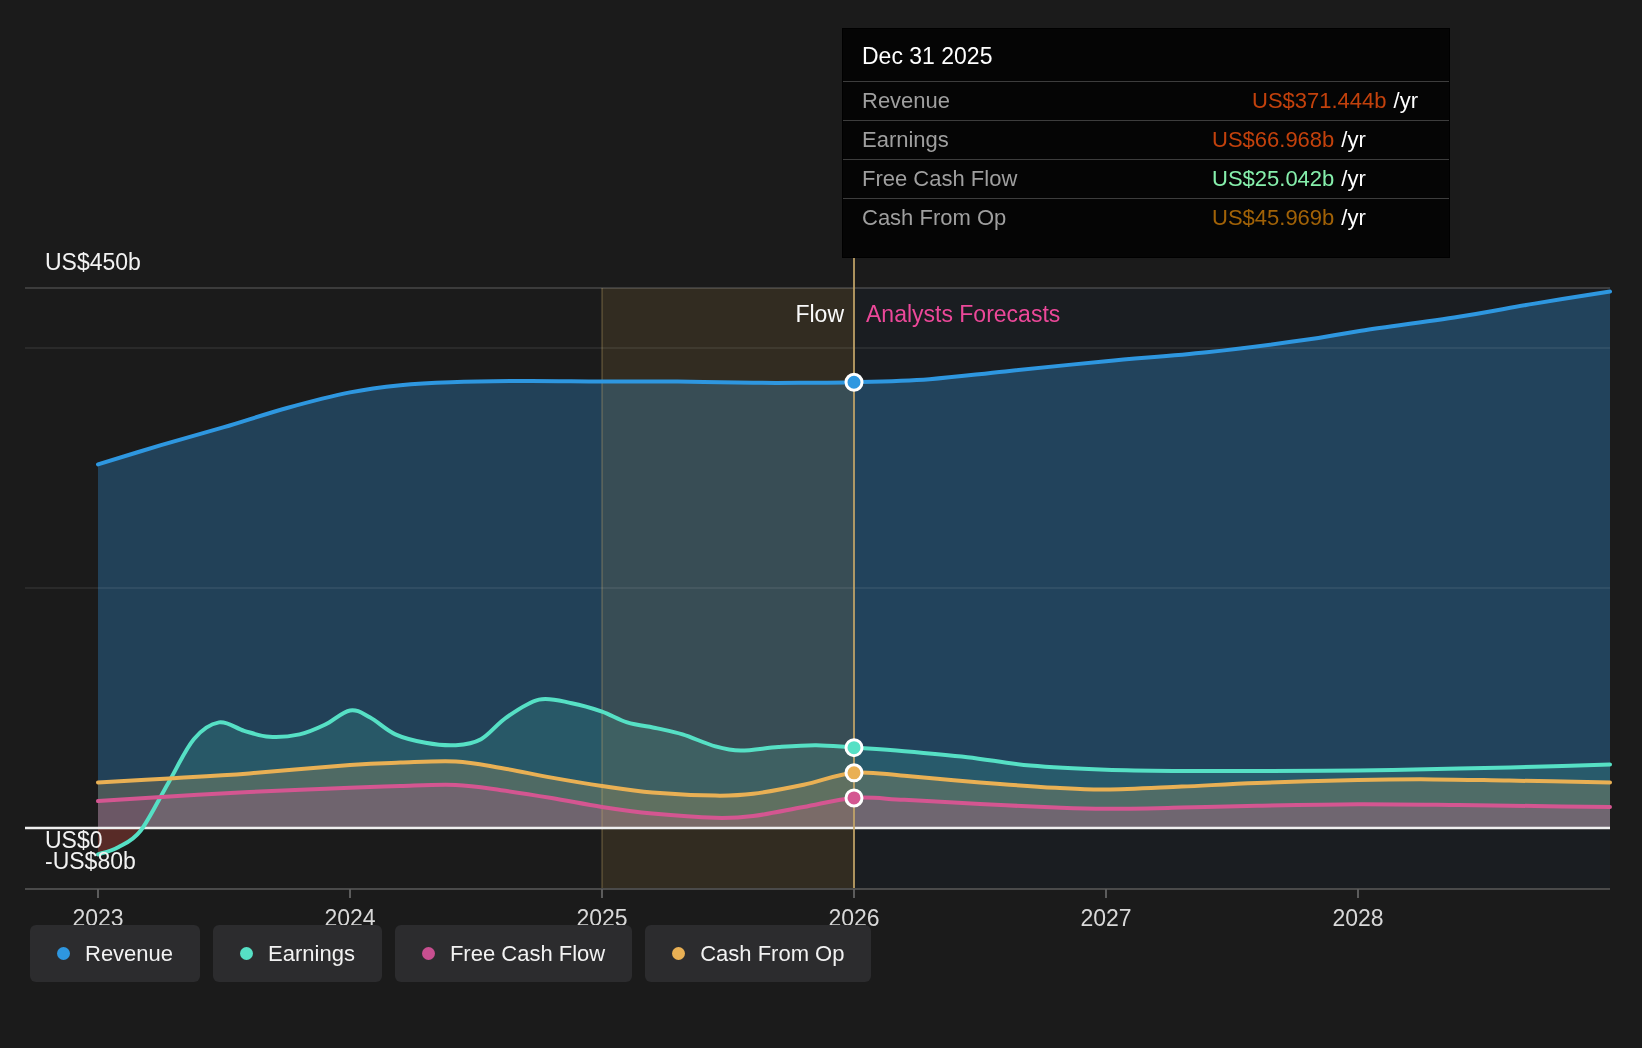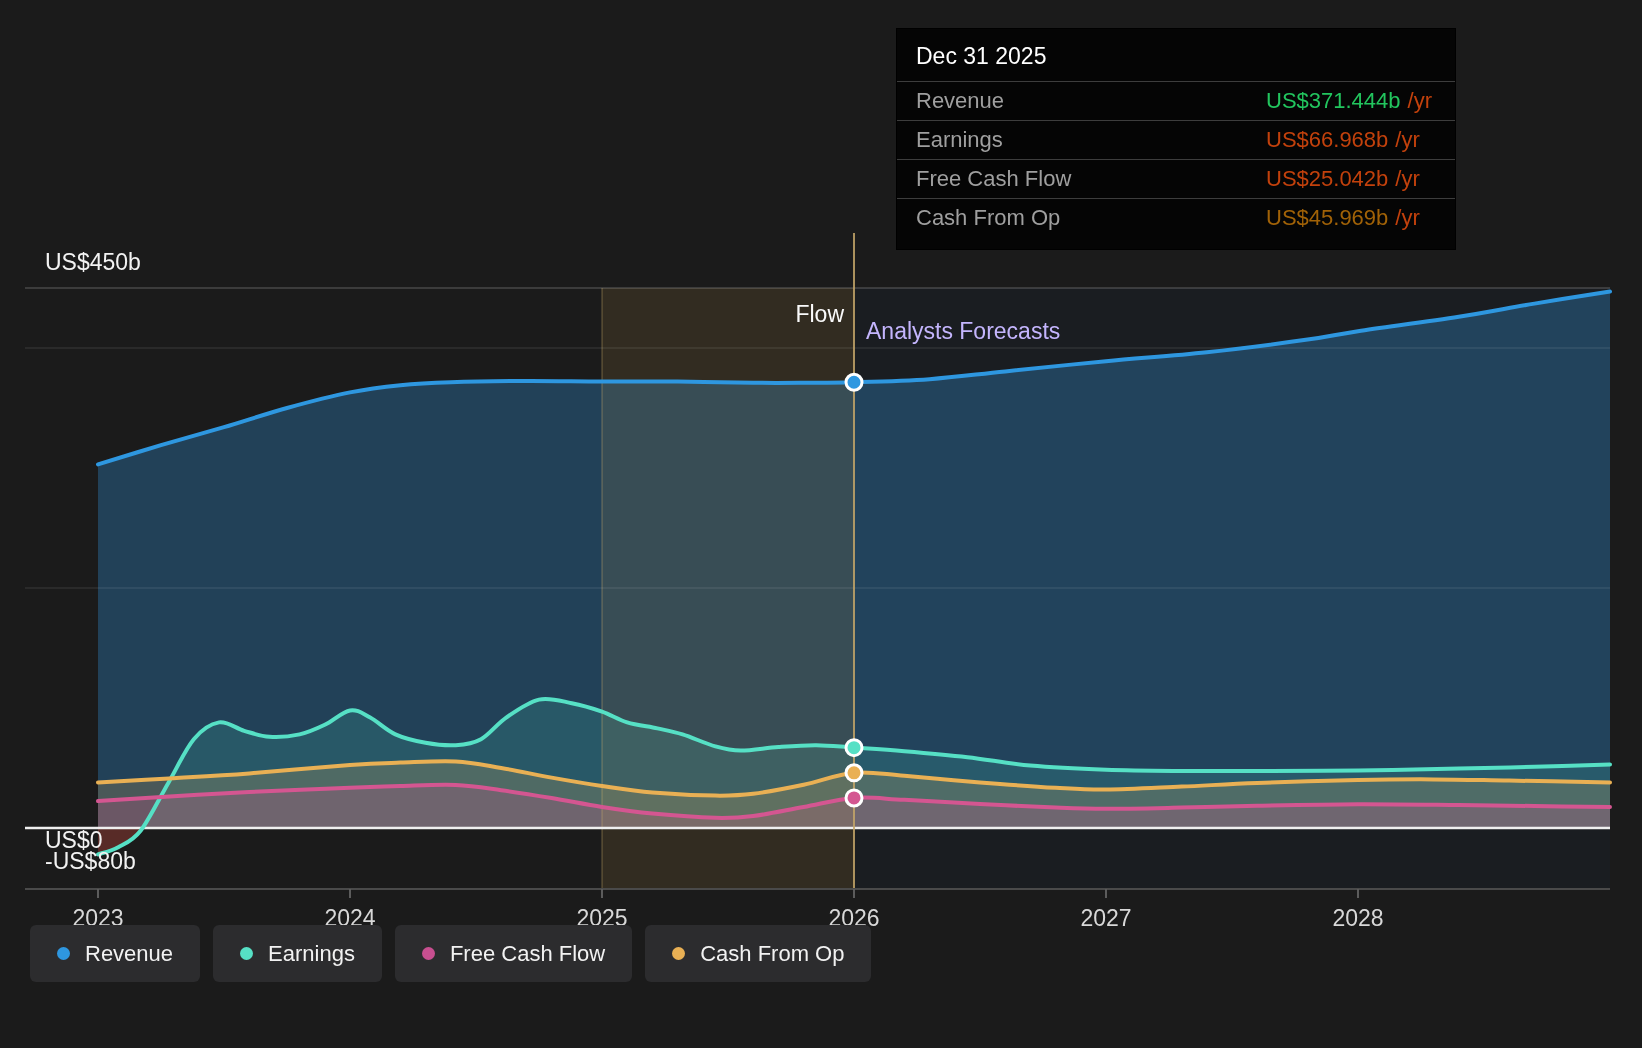--- a/index.html
+++ b/index.html
@@ -12,33 +12,33 @@
   #chart-svg{position:absolute;left:0;top:0;}
 
   
   .y-label{position:absolute;left:45px;color:#f2f2f2;font-size:23px;line-height:24px;}
   .y-label.v450{top:250px;}
   .y-label.v0{top:828px;}
   .y-label.vneg50{top:849px;}
 
   
   .past-label{position:absolute;top:301px;right:798px;color:#fafafa;font-size:23px;}
-  .forecast-label{position:absolute;top:318px;left:866px;color:#c4b5fd;font-size:23px;}
+  .forecast-label{position:absolute;top:301px;left:866px;color:#ec4899;font-size:23px;}
 
   
   .tooltip{
-    position:absolute;left:896px;top:28px;width:560px;
-    background:#050505;z-index:6;padding-bottom:12px;
+    position:absolute;left:842px;top:28px;width:608px;
+    background:#050505;z-index:6;padding-bottom:20px;
     border:1px solid #000;box-sizing:border-box;
   }
   .tt-title{font-size:23px;color:#ffffff;padding:14px 19px 11px 19px;}
   .tt-row{display:flex;align-items:center;padding:6px 19px;border-top:1px solid #3d3d3d;font-size:22px;}
   .tt-label{width:350px;color:#9f9f9f;flex:none;}
   .tt-value{font-weight:400;}
-  .tt-suffix{color:#c2410c;margin-left:7px;text-align:right;}
+  .tt-suffix{color:#ffffff;margin-left:7px;text-align:right;}
 
   
   .legend{position:absolute;left:30px;top:925px;display:flex;gap:13px;}
   .chip{
     display:flex;align-items:center;background:#2c2c2e;border-radius:6px;
     height:57px;padding:0 27px;font-size:22px;color:#f2f2f2;
   }
   .chip .dot{width:13px;height:13px;border-radius:50%;margin-right:15px;flex:none;}
 </style>
 </head>
@@ -95,31 +95,31 @@
   <div class="y-label v0">US$0</div>
   <div class="y-label vneg50">-US$80b</div>
 
   <div class="past-label">Flow</div>
   <div class="forecast-label">Analysts Forecasts</div>
 
   <div class="tooltip">
     <div class="tt-title">Dec 31 2025</div>
     <div class="tt-row">
       <span class="tt-label">Revenue</span>
-      <span class="tt-value" style="color: #22c55e;">US$371.444b</span>
+      <span class="tt-value" style="color: #c2410c; margin-left: 40px;">US$371.444b</span>
       <span class="tt-suffix">/yr</span>
     </div>
     <div class="tt-row">
       <span class="tt-label">Earnings</span>
       <span class="tt-value" style="color: #c2410c;">US$66.968b</span>
       <span class="tt-suffix">/yr</span>
     </div>
     <div class="tt-row">
       <span class="tt-label">Free Cash Flow</span>
-      <span class="tt-value" style="color: #c2410c;">US$25.042b</span>
+      <span class="tt-value" style="color: #86efac;">US$25.042b</span>
       <span class="tt-suffix">/yr</span>
     </div>
     <div class="tt-row">
       <span class="tt-label">Cash From Op</span>
       <span class="tt-value" style="color: #a16207;">US$45.969b</span>
       <span class="tt-suffix">/yr</span>
     </div>
   </div>
 
   <div class="legend">

